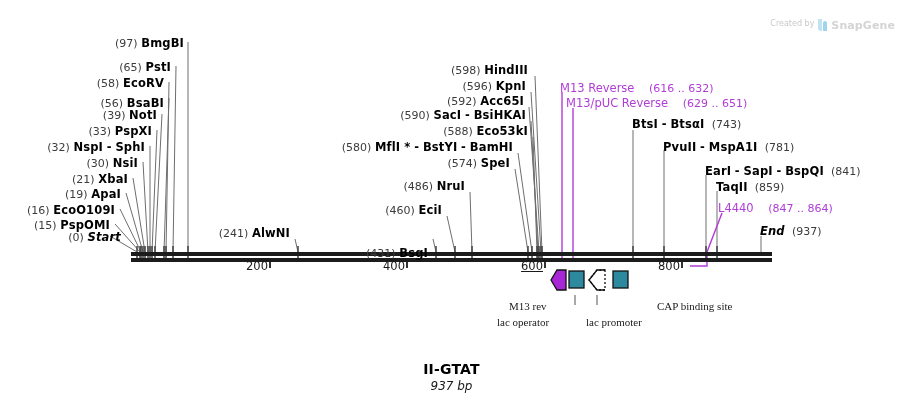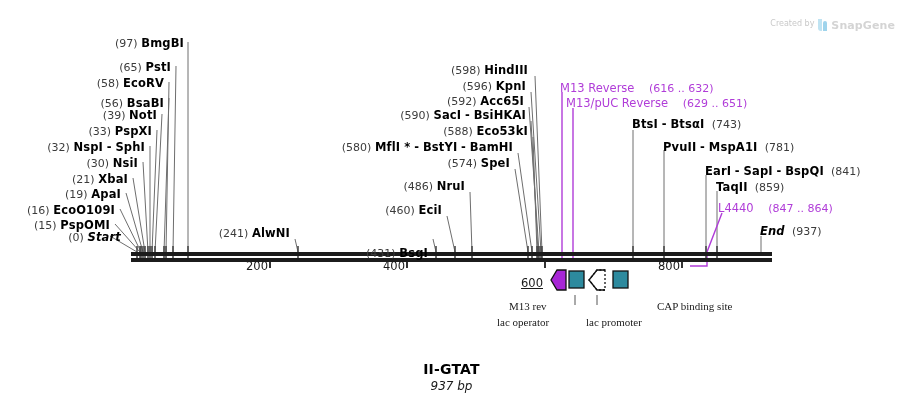--- a/index.html
+++ b/index.html
@@ -356,21 +356,21 @@
   <span class="pos">(629 .. 651)</span>
 </div>
 <div class="lbl mag" style="left:718px;top:200px;">
   <span class="nm">L4440</span>
   <span>&nbsp;&nbsp;</span>
   <span class="pos">(847 .. 864)</span>
 </div>
 
 <div class="rnum" style="left:210px;top:259px;width:58px;">200</div>
 <div class="rnum" style="left:347px;top:259px;width:58px;">400</div>
-<div class="rnum" style="left:485px;top:276px;width:58px;text-decoration:underline;">600</div>
+<div class="rnum" style="left:485px;top:259px;width:58px;text-decoration:underline;">600</div>
 <div class="rnum" style="left:622px;top:259px;width:58px;">800</div>
 
 <div class="fcap" style="left:509px;top:300px;">M13 rev</div>
 <div class="fcap" style="left:497px;top:316px;">lac operator</div>
 <div class="fcap" style="left:586px;top:316px;">lac promoter</div>
 <div class="fcap" style="left:609px;top:300px;margin-left:48px;">CAP binding site</div>
 
 <div class="title-name" style="top:361px;">II-GTAT</div>
 <div class="title-len" style="top:379px;font-style:italic;">937 bp</div>
 

